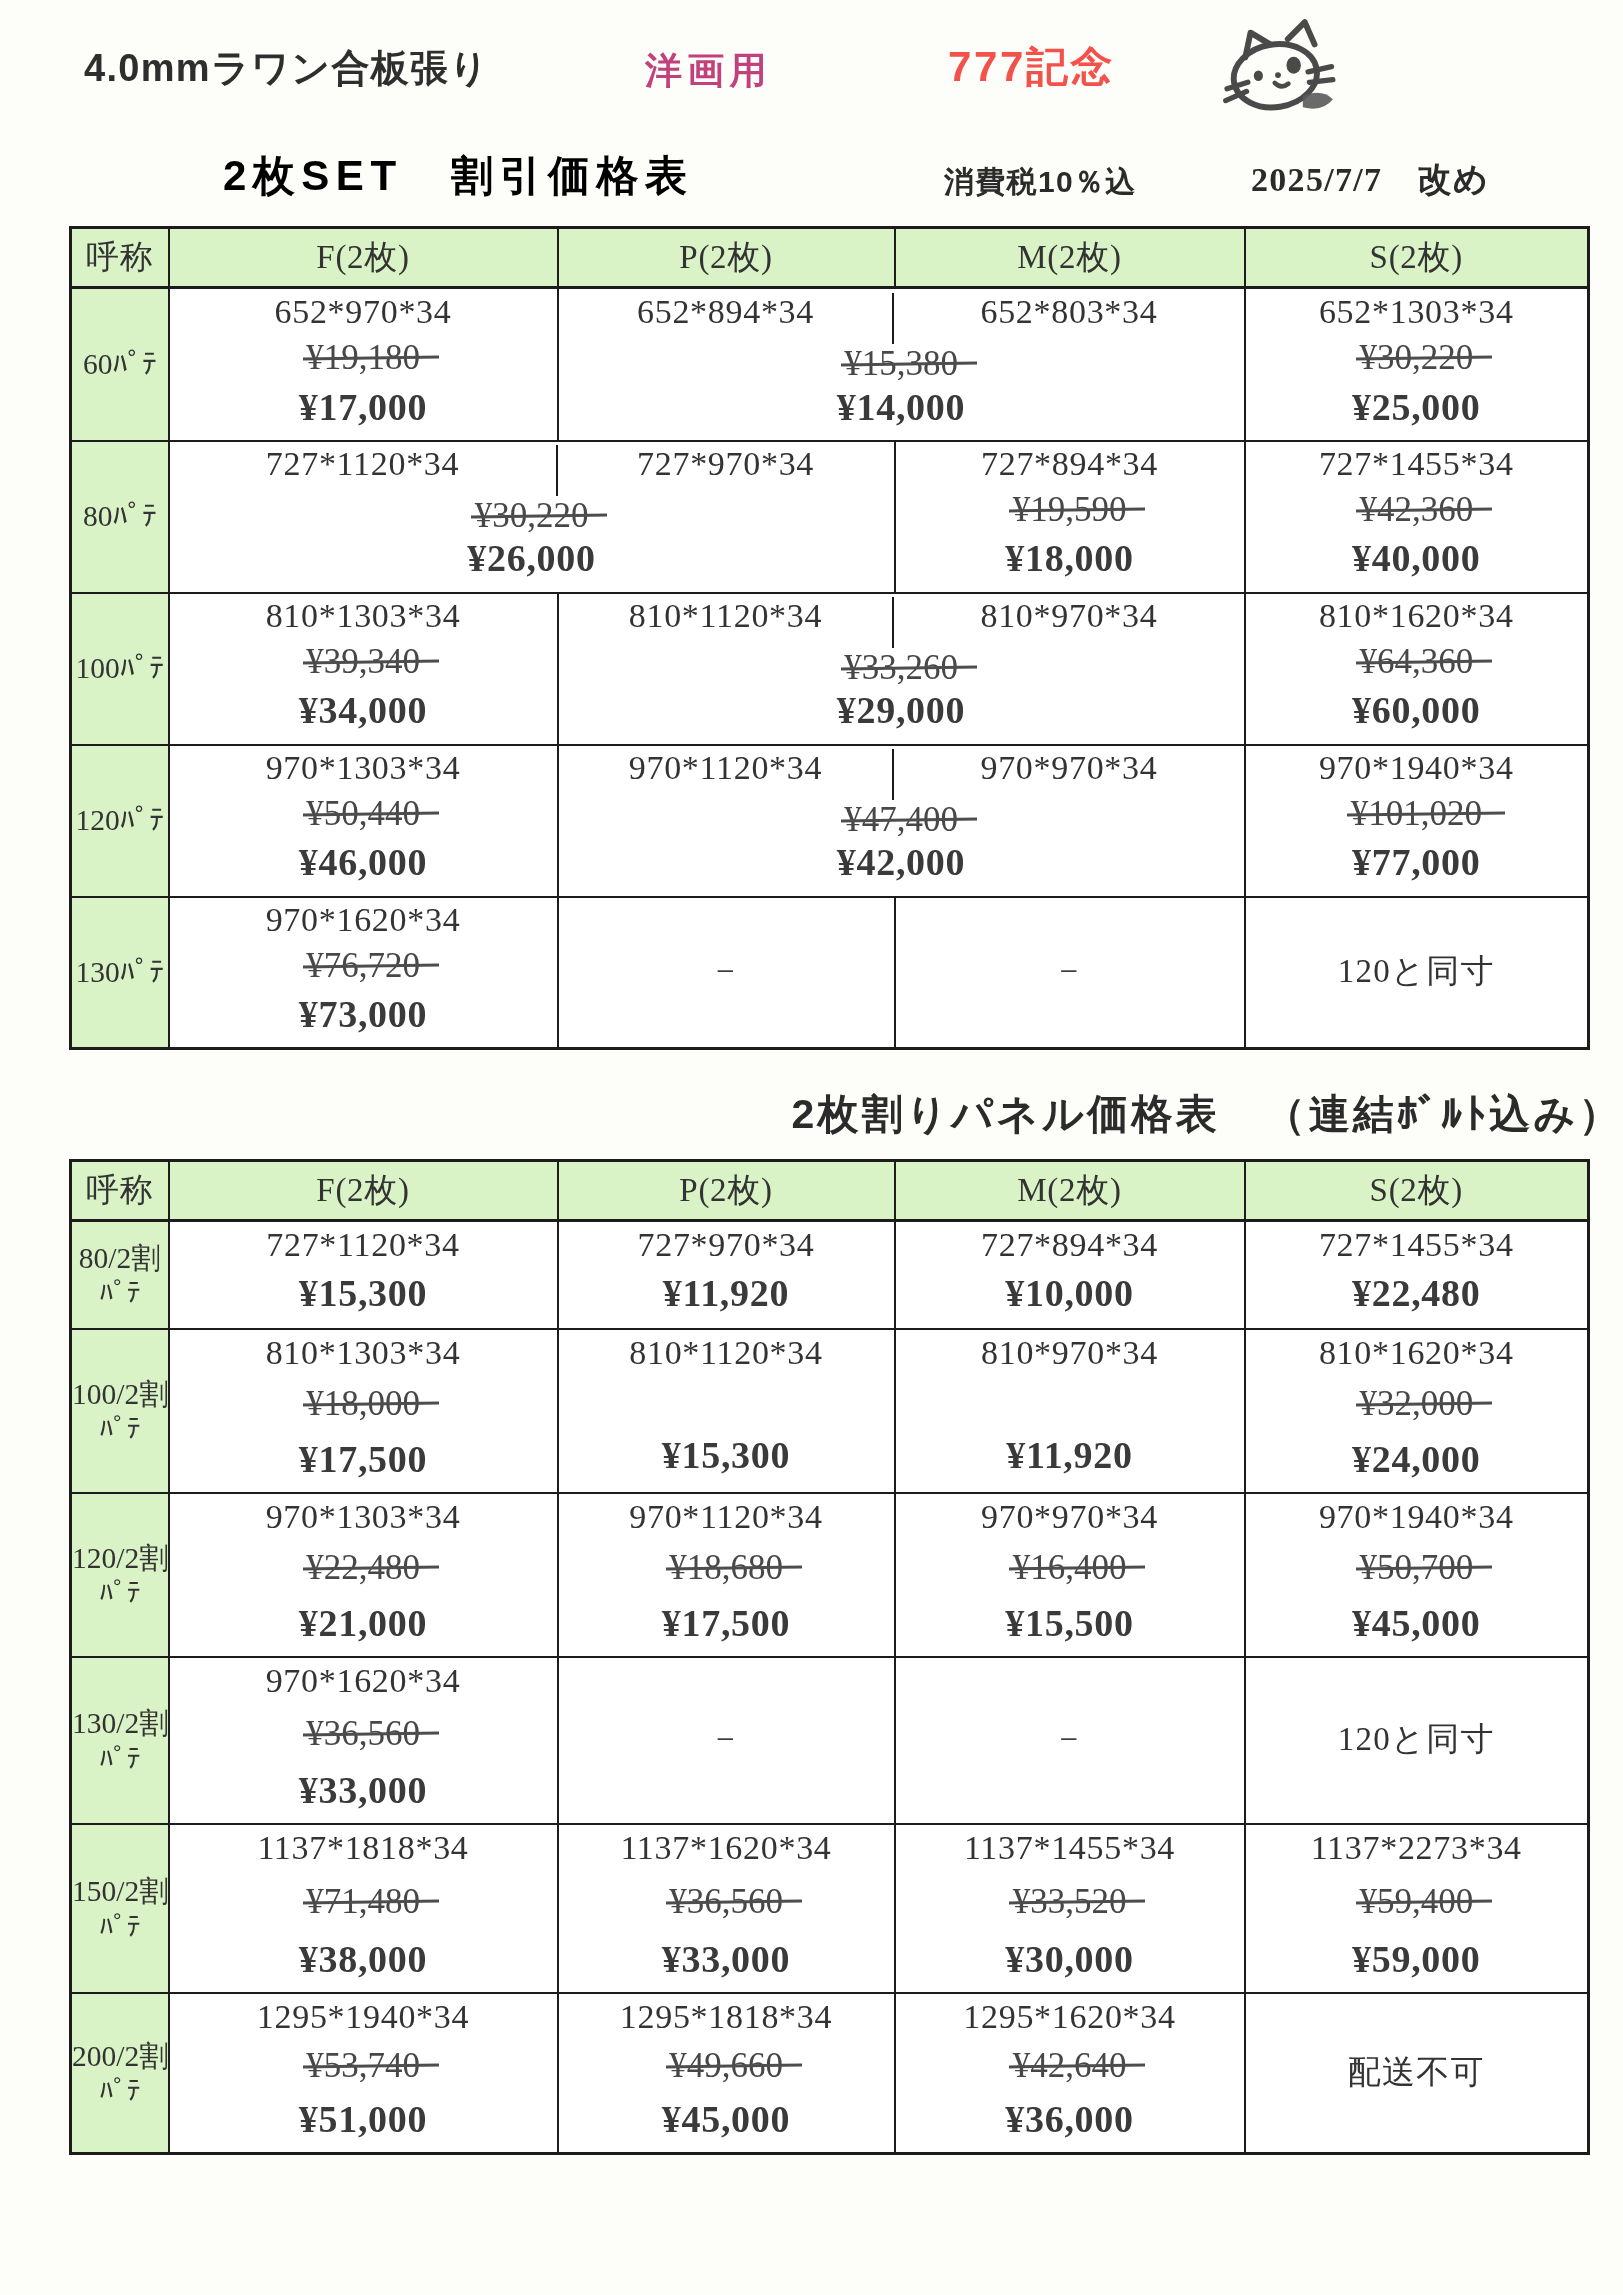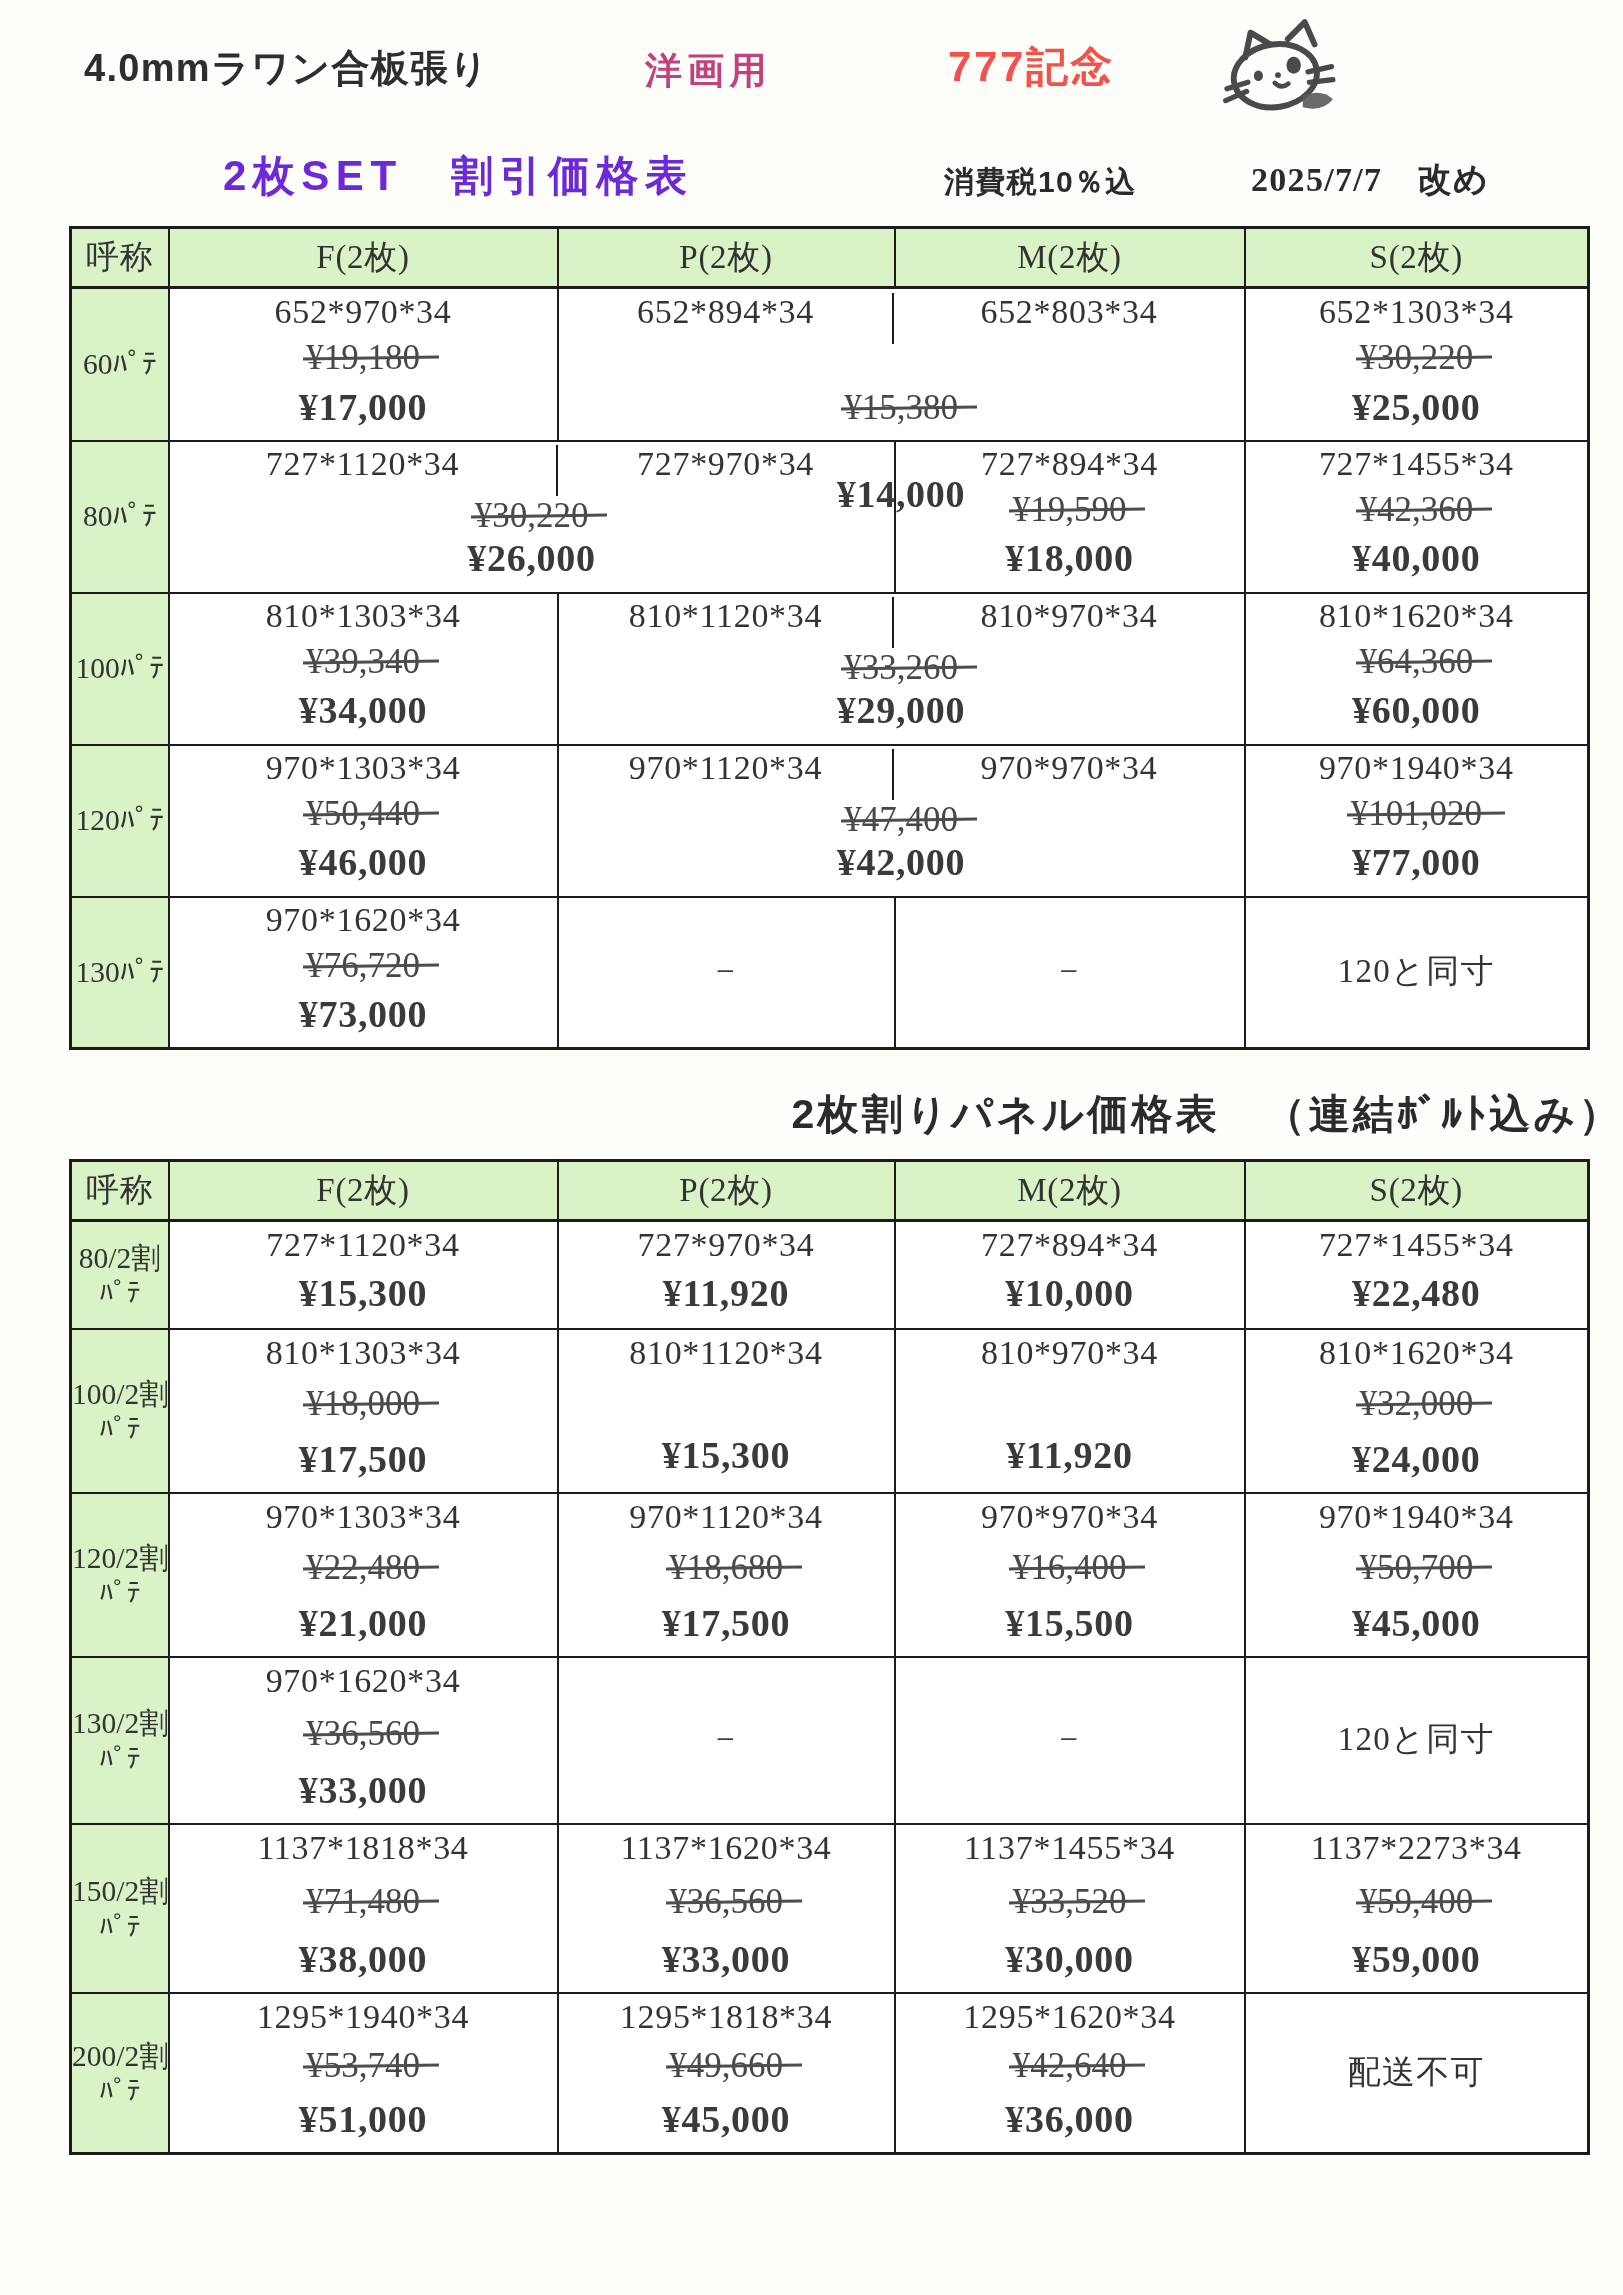--- a/index.html
+++ b/index.html
@@ -19,21 +19,21 @@
     font-size:38px;letter-spacing:1.3px;color:#2e2e2e;}
   .use-label{position:absolute;left:645px;top:46px;
     font-family:"Liberation Sans","DejaVu Sans",sans-serif;font-weight:bold;
     font-size:37px;letter-spacing:5.2px;color:var(--pink);}
   .anniv{position:absolute;left:948px;top:39px;
     font-family:"Liberation Sans","DejaVu Sans",sans-serif;font-weight:bold;
     font-size:42px;letter-spacing:2.6px;color:var(--red);}
   .cat{position:absolute;left:1210px;top:9.2px;width:134px;height:110px;}
   .t1-title{position:absolute;left:223px;top:148px;
     font-family:"Liberation Sans","DejaVu Sans",sans-serif;font-weight:bold;
-    font-size:42px;letter-spacing:6.5px;color:#6d28d9;}
+    font-size:42px;letter-spacing:6.5px;color:#000000;}
   .tax{position:absolute;left:944px;top:162px;
     font-family:"Liberation Sans","DejaVu Sans",sans-serif;font-weight:bold;
     font-size:30px;letter-spacing:1.3px;color:#2b2b2b;}
   .rev{position:absolute;left:1251px;top:157px;
     font-size:34px;font-weight:600;letter-spacing:1.3px;color:#2b2b2b;}
   
   .t2-title{margin:37px 0 17px 224px;
     font-family:"Liberation Sans","DejaVu Sans",sans-serif;font-weight:bold;
     font-size:41px;letter-spacing:3.3px;color:#2b2b2b;text-align:right;}
   
@@ -122,21 +122,21 @@
             <div class="lab-line">60ﾊﾟﾃ</div>
           </td>
           <td class="cell">
             <div class="cellbox" style="height: 149px;">
               <div class="dim">652*970*34</div>
               <div class="old"><span>¥19,180</span></div>
               <div class="new">¥17,000</div>
             </div>
           </td>
           <td class="cell" colspan="2">
-            <div class="cellbox" style="height: 149px; gap: 44px;">
+            <div class="cellbox" style="height: 149px;">
               <div class="dimpair">
                 <div class="dim first" style="width: 49.0476%;">652*894*34</div>
                 <div class="dim" style="width: 50.9524%;">652*803*34</div>
               </div>
               <div class="old"><span>¥15,380</span></div>
               <div class="new">¥14,000</div>
             </div>
           </td>
           <td class="cell">
             <div class="cellbox" style="height: 149px;">

